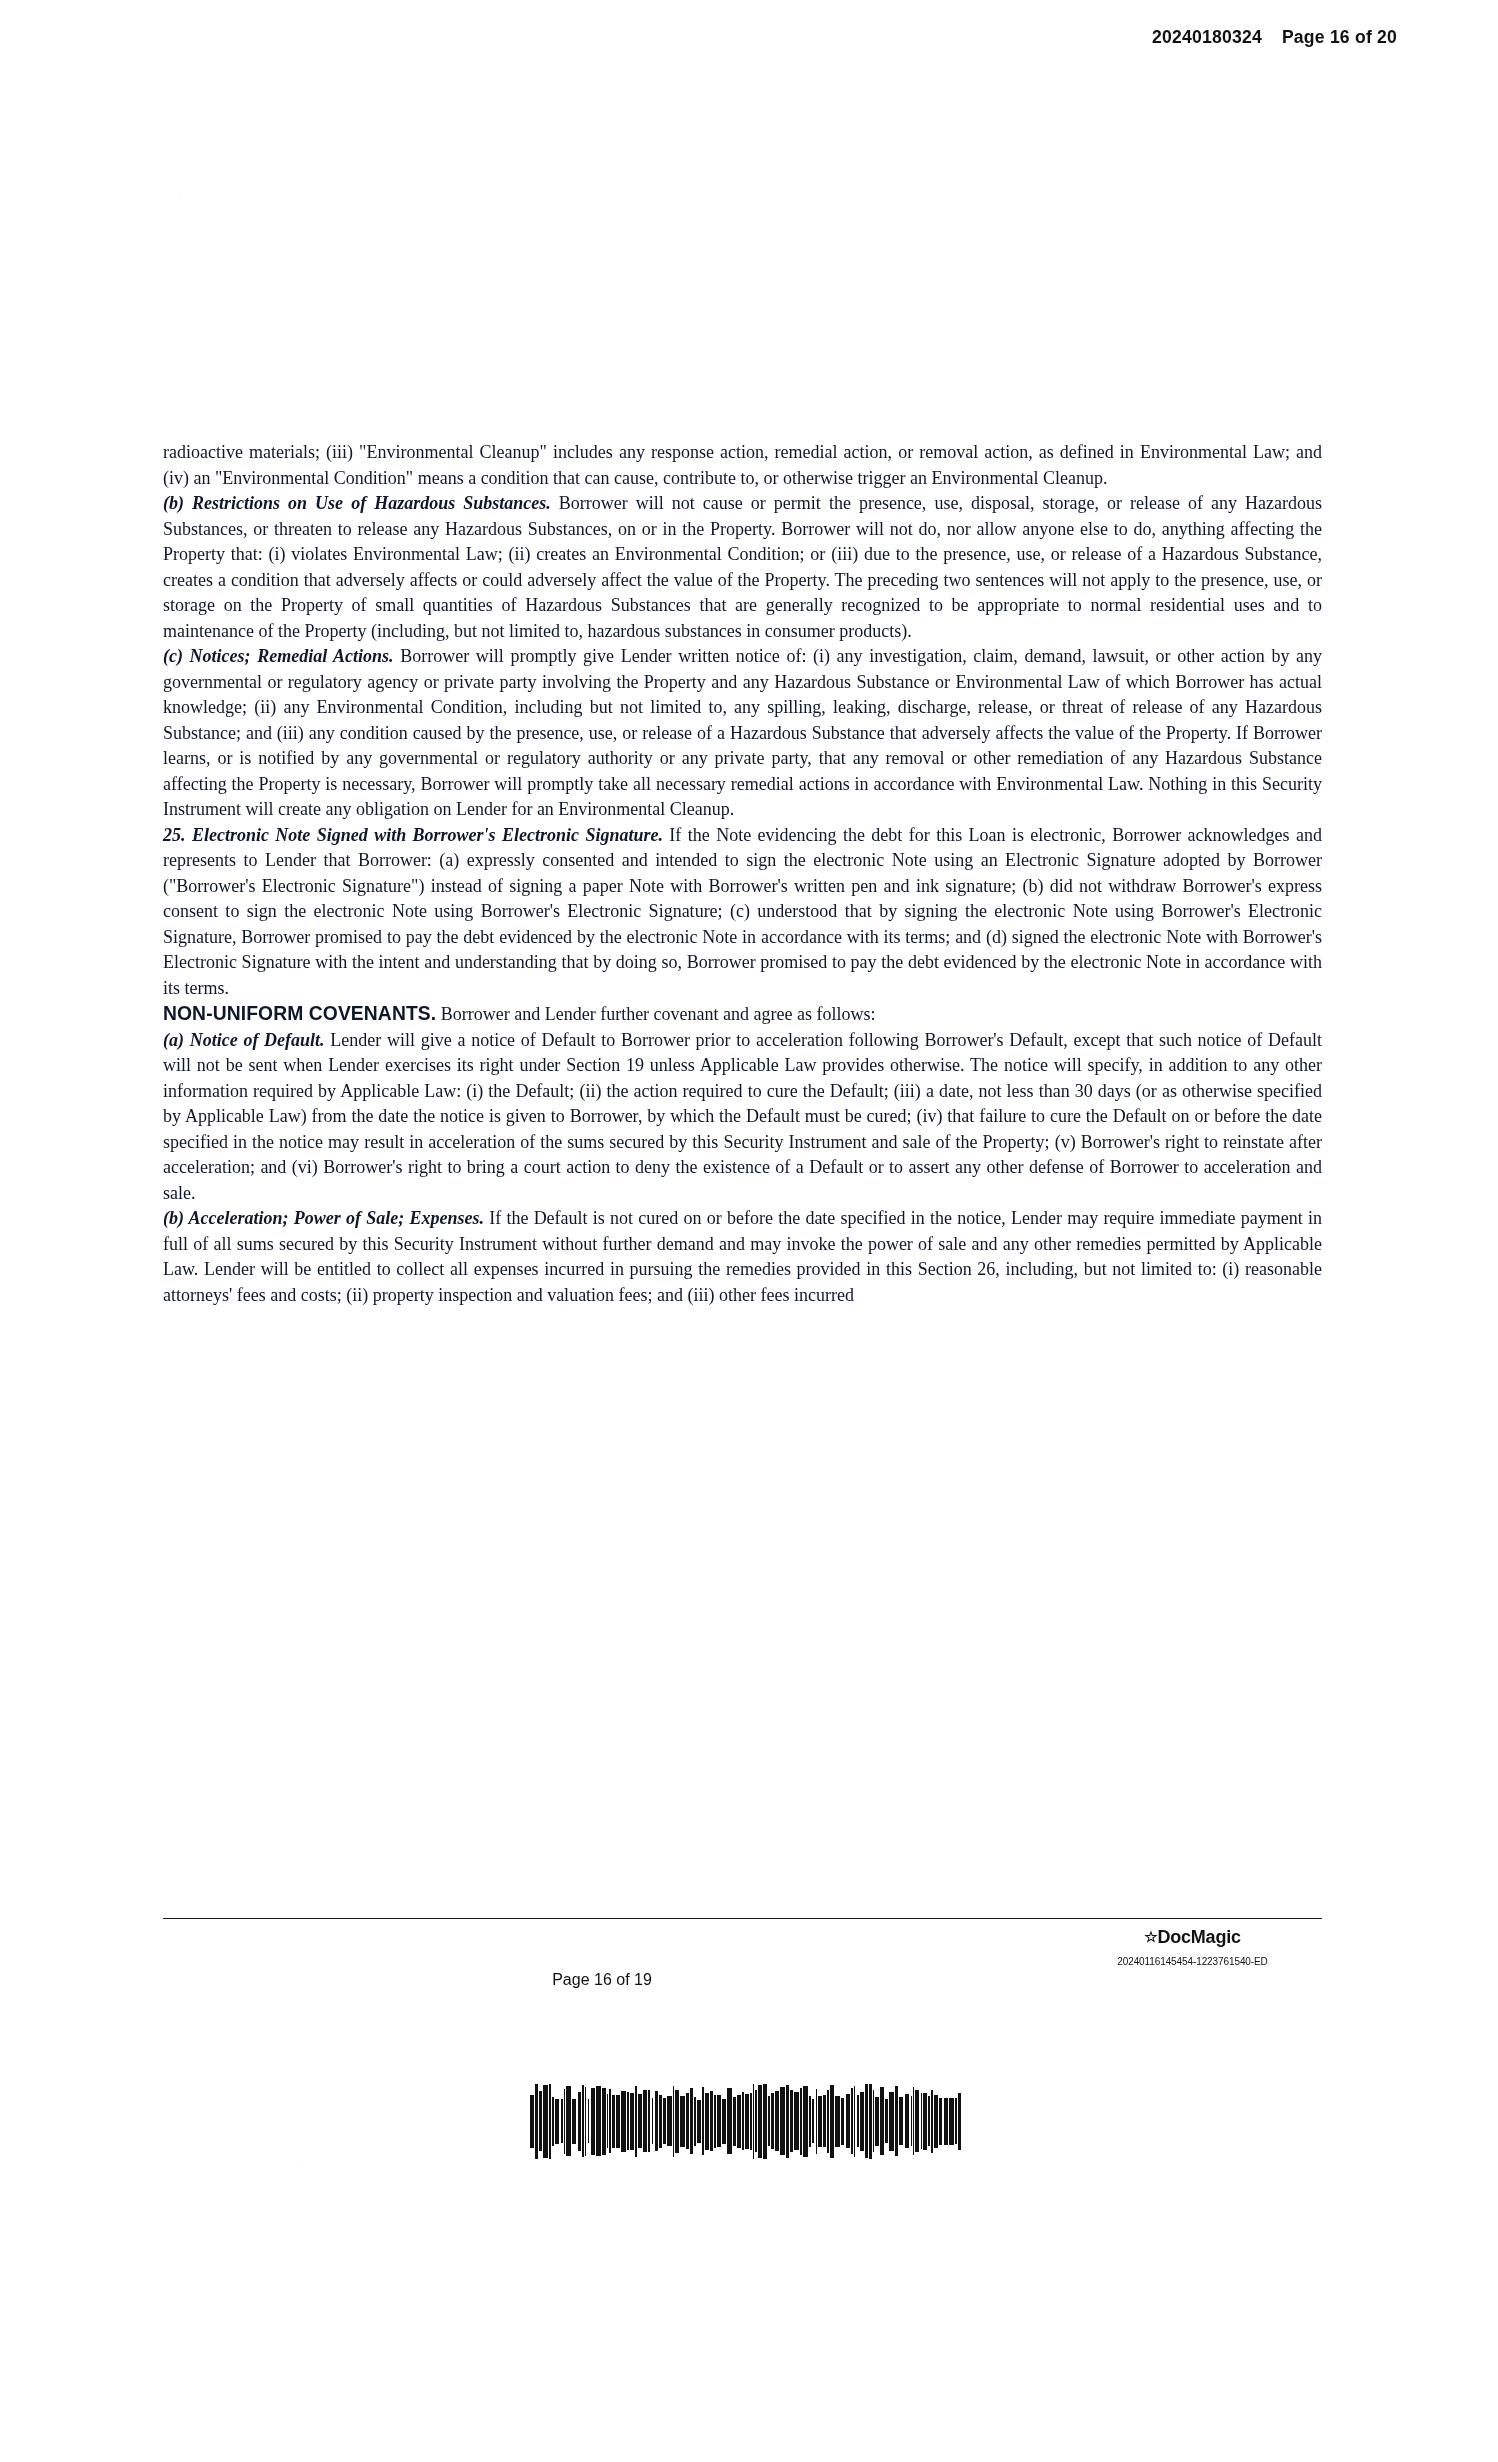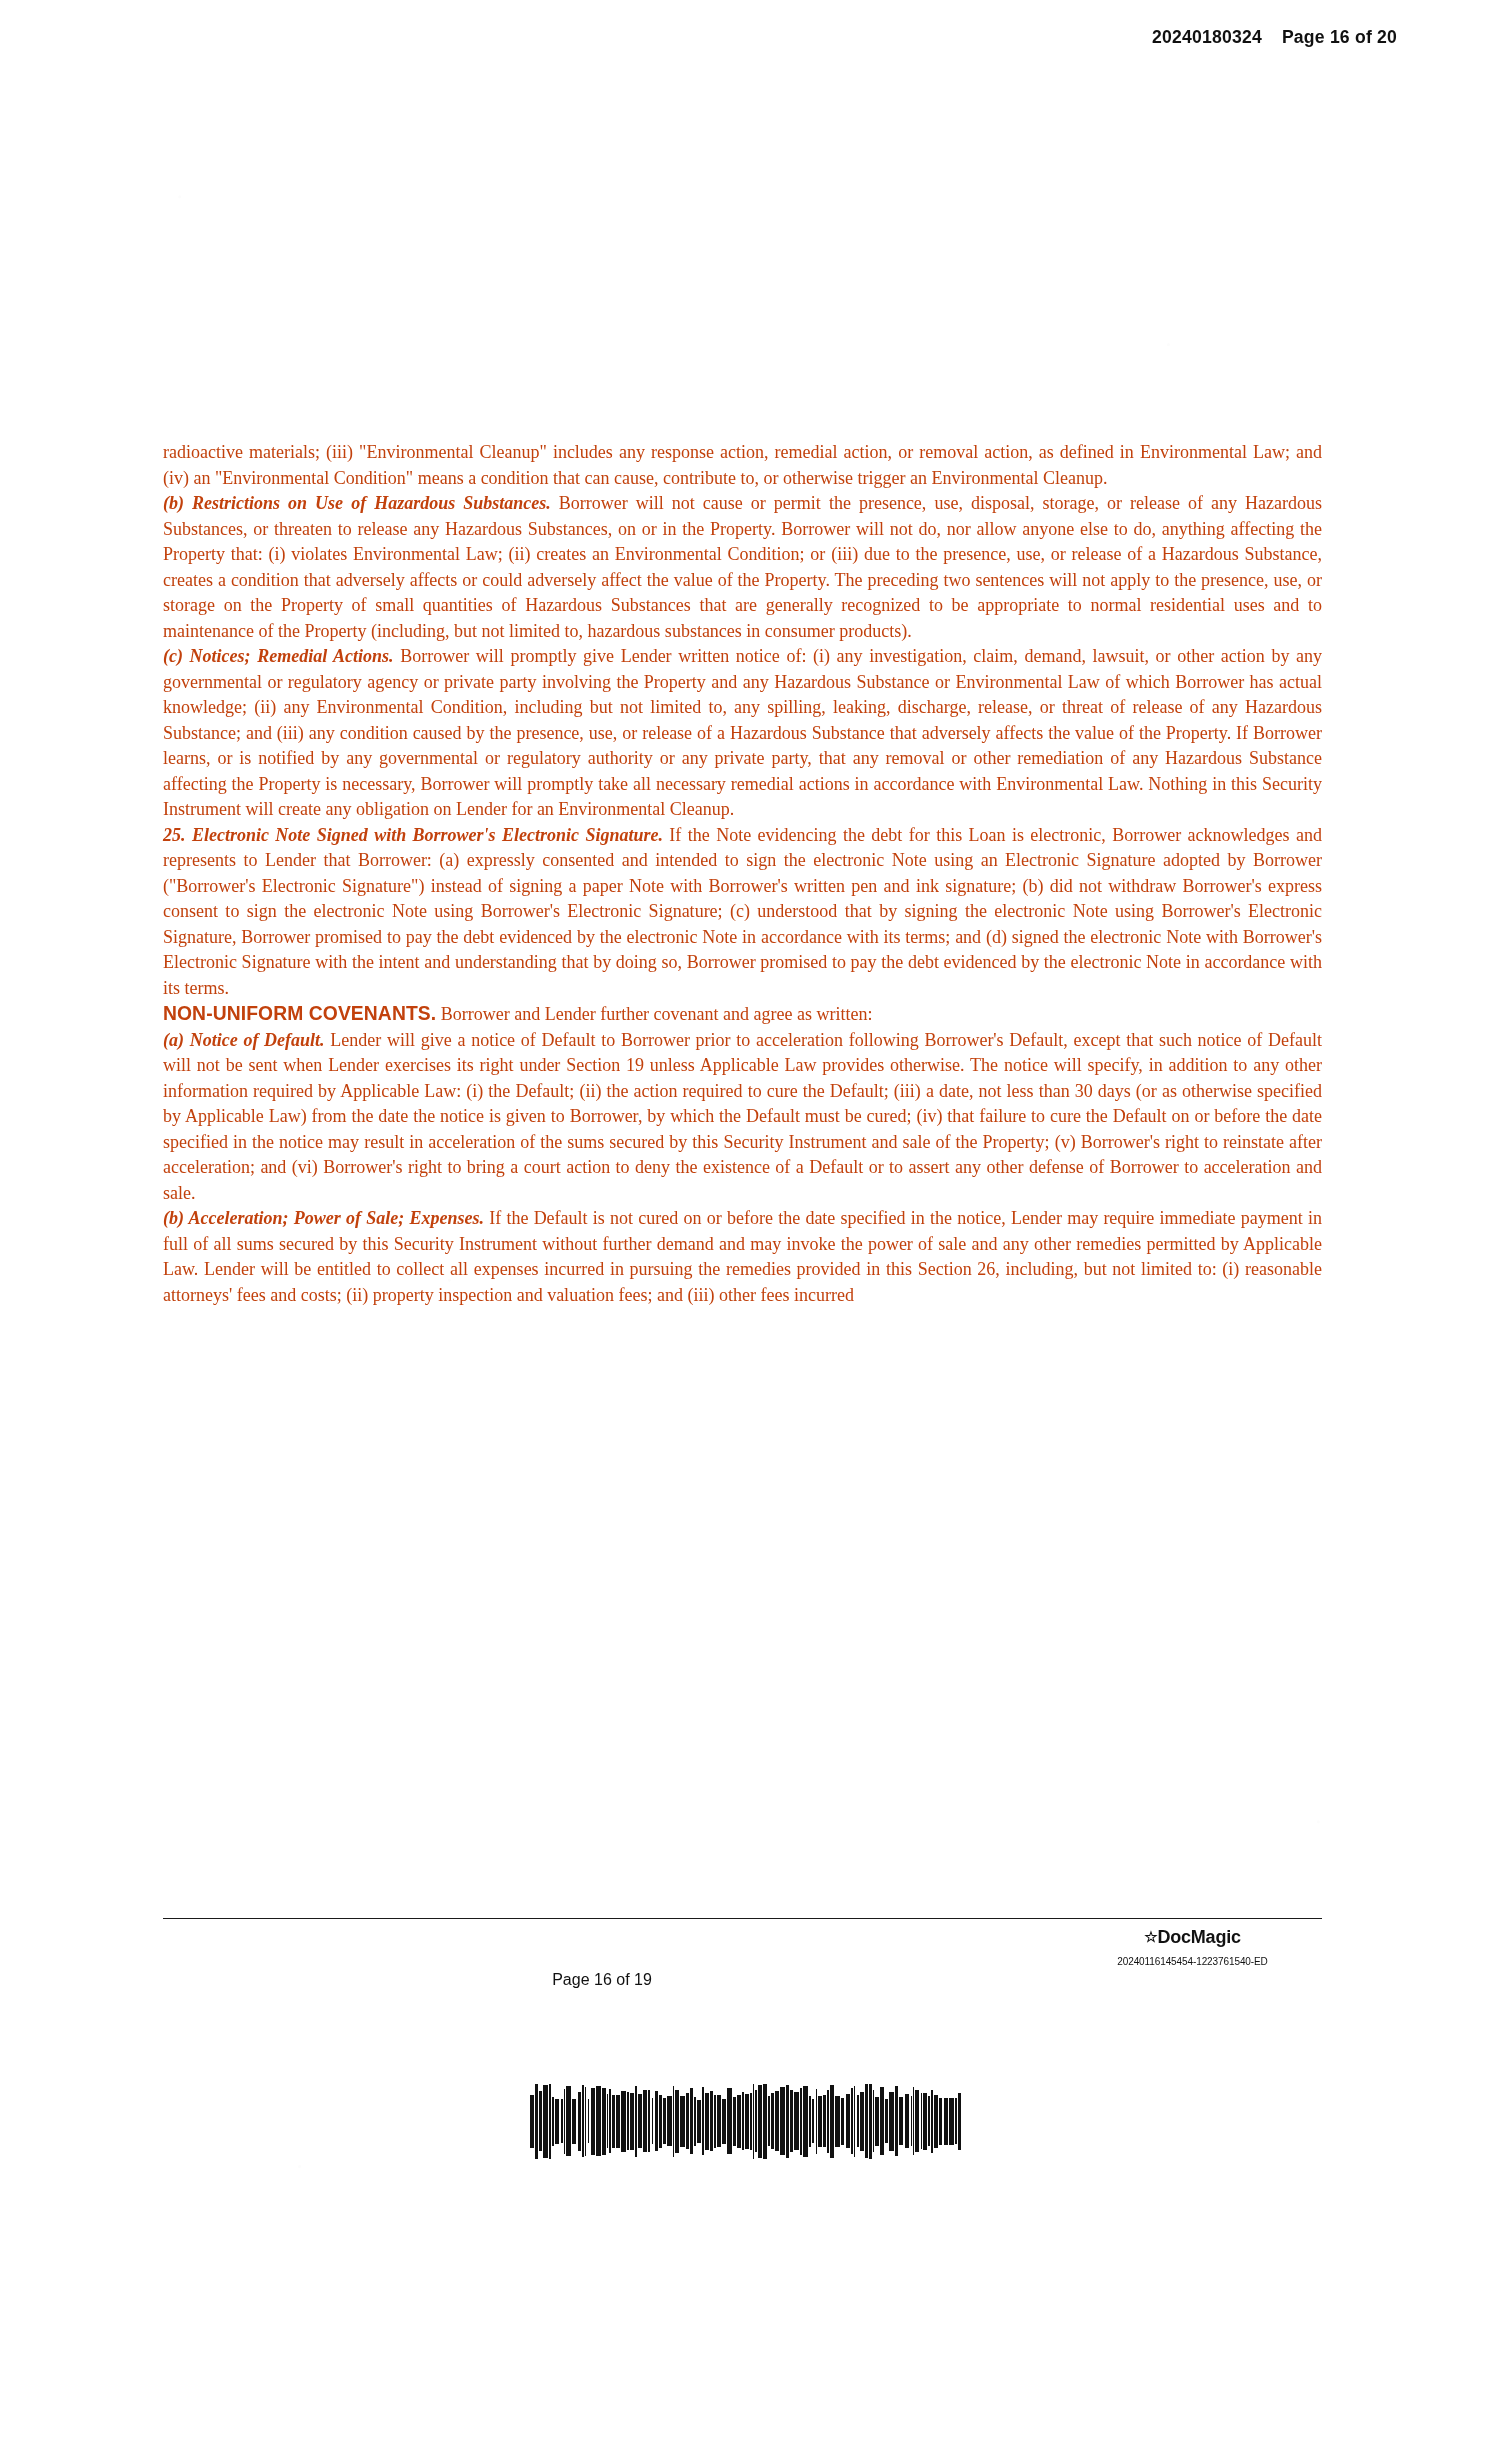--- a/index.html
+++ b/index.html
@@ -45,21 +45,21 @@
 
   .body-col {
     position: absolute;
     left: 163px;
     top: 440px;
     width: 1159px;
     font-size: 18px;
     line-height: 25.5px;
     text-align: justify;
     text-justify: inter-word;
-    color: #c2410c;
+    color: #0f172a;
   }
   .body-col p {
     margin: 0;
     text-indent: 0;
   }
   .indent {
     text-indent: 46px;
   }
   .b { font-weight: bold; font-style: italic; }
 
@@ -158,21 +158,21 @@
   <div class="body-col">
 
     <p>radioactive materials; (iii) "Environmental Cleanup" includes any response action, remedial action, or removal action, as defined in Environmental Law; and (iv) an "Environmental Condition" means a condition that can cause, contribute to, or otherwise trigger an Environmental Cleanup.</p>
 
     <p class="indent"><span class="b">(b)  Restrictions on Use of Hazardous Substances.</span><span> Borrower will not cause or permit the presence, use, disposal, storage, or release of any Hazardous Substances, or threaten to release any Hazardous Substances, on or in the Property. Borrower will not do, nor allow anyone else to do, anything affecting the Property that: (i) violates Environmental Law; (ii) creates an Environmental Condition; or (iii) due to the presence, use, or release of a Hazardous Substance, creates a condition that adversely affects or could adversely affect the value of the Property. The preceding two sentences will not apply to the presence, use, or storage on the Property of small quantities of Hazardous Substances that are generally recognized to be appropriate to normal residential uses and to maintenance of the Property (including, but not limited to, hazardous substances in consumer products).</span></p>
 
     <p class="indent"><span class="b">(c)  Notices; Remedial Actions.</span><span> Borrower will promptly give Lender written notice of: (i) any investigation, claim, demand, lawsuit, or other action by any governmental or regulatory agency or private party involving the Property and any Hazardous Substance or Environmental Law of which Borrower has actual knowledge; (ii) any Environmental Condition, including but not limited to, any spilling, leaking, discharge, release, or threat of release of any Hazardous Substance; and (iii) any condition caused by the presence, use, or release of a Hazardous Substance that adversely affects the value of the Property. If Borrower learns, or is notified by any governmental or regulatory authority or any private party, that any removal or other remediation of any Hazardous Substance affecting the Property is necessary, Borrower will promptly take all necessary remedial actions in accordance with Environmental Law. Nothing in this Security Instrument will create any obligation on Lender for an Environmental Cleanup.</span></p>
 
     <p class="indent"><span class="b">25.  Electronic Note Signed with Borrower's Electronic Signature.</span><span> If the Note evidencing the debt for  this Loan is electronic, Borrower acknowledges and represents to Lender that Borrower: (a) expressly consented and intended to sign the electronic Note using an Electronic Signature adopted by Borrower ("Borrower's Electronic Signature") instead of signing a paper Note with Borrower's written pen and ink signature; (b) did not withdraw Borrower's express consent to sign the electronic Note using Borrower's Electronic Signature; (c) understood that by signing the electronic Note using Borrower's Electronic Signature, Borrower promised to pay the debt evidenced by the electronic Note in accordance with its terms; and (d) signed the electronic Note with Borrower's Electronic Signature with the intent and understanding that by doing so, Borrower promised to pay the debt evidenced by the electronic Note in accordance with its terms.</span></p>
 
-    <p class="covenants-head"><span class="big">NON-UNIFORM COVENANTS.</span><span> Borrower and Lender further covenant and agree as written:</span></p>
+    <p class="covenants-head"><span class="big">NON-UNIFORM COVENANTS.</span><span> Borrower and Lender further covenant and agree as follows:</span></p>
 
 
     <p class="indent"><span class="b">(a)  Notice of Default.</span><span> Lender will give a notice of Default to Borrower prior to acceleration following Borrower's Default, except that such notice of Default will not be sent when Lender exercises its right under Section 19 unless Applicable Law provides otherwise. The notice will specify, in addition to any other information required by Applicable Law: (i) the Default; (ii) the action required to cure the Default; (iii) a date, not less than 30 days (or as otherwise specified by Applicable Law) from the date the notice is given to Borrower, by which the Default must be cured; (iv) that failure to cure the Default on or before the date specified in the notice may result in acceleration of the sums secured by this Security Instrument and sale of the Property; (v) Borrower's right to reinstate after acceleration; and (vi) Borrower's right to bring a court action to deny the existence of a Default or to assert any other defense of Borrower to acceleration and sale.</span></p>
 
     <p class="indent"><span class="b">(b)  Acceleration; Power of Sale; Expenses.</span><span> If the Default is not cured on or before the date specified in the notice, Lender may require immediate payment in full of all sums secured by this Security Instrument without further demand and may invoke the power of sale and any other remedies permitted by Applicable Law. Lender will be entitled to collect all expenses incurred in pursuing the remedies provided in this Section 26, including, but not limited to: (i) reasonable attorneys' fees and costs; (ii) property inspection and valuation fees; and (iii) other fees incurred</span></p>
 
   </div>
 
   <div class="footer-rule"></div>
 

